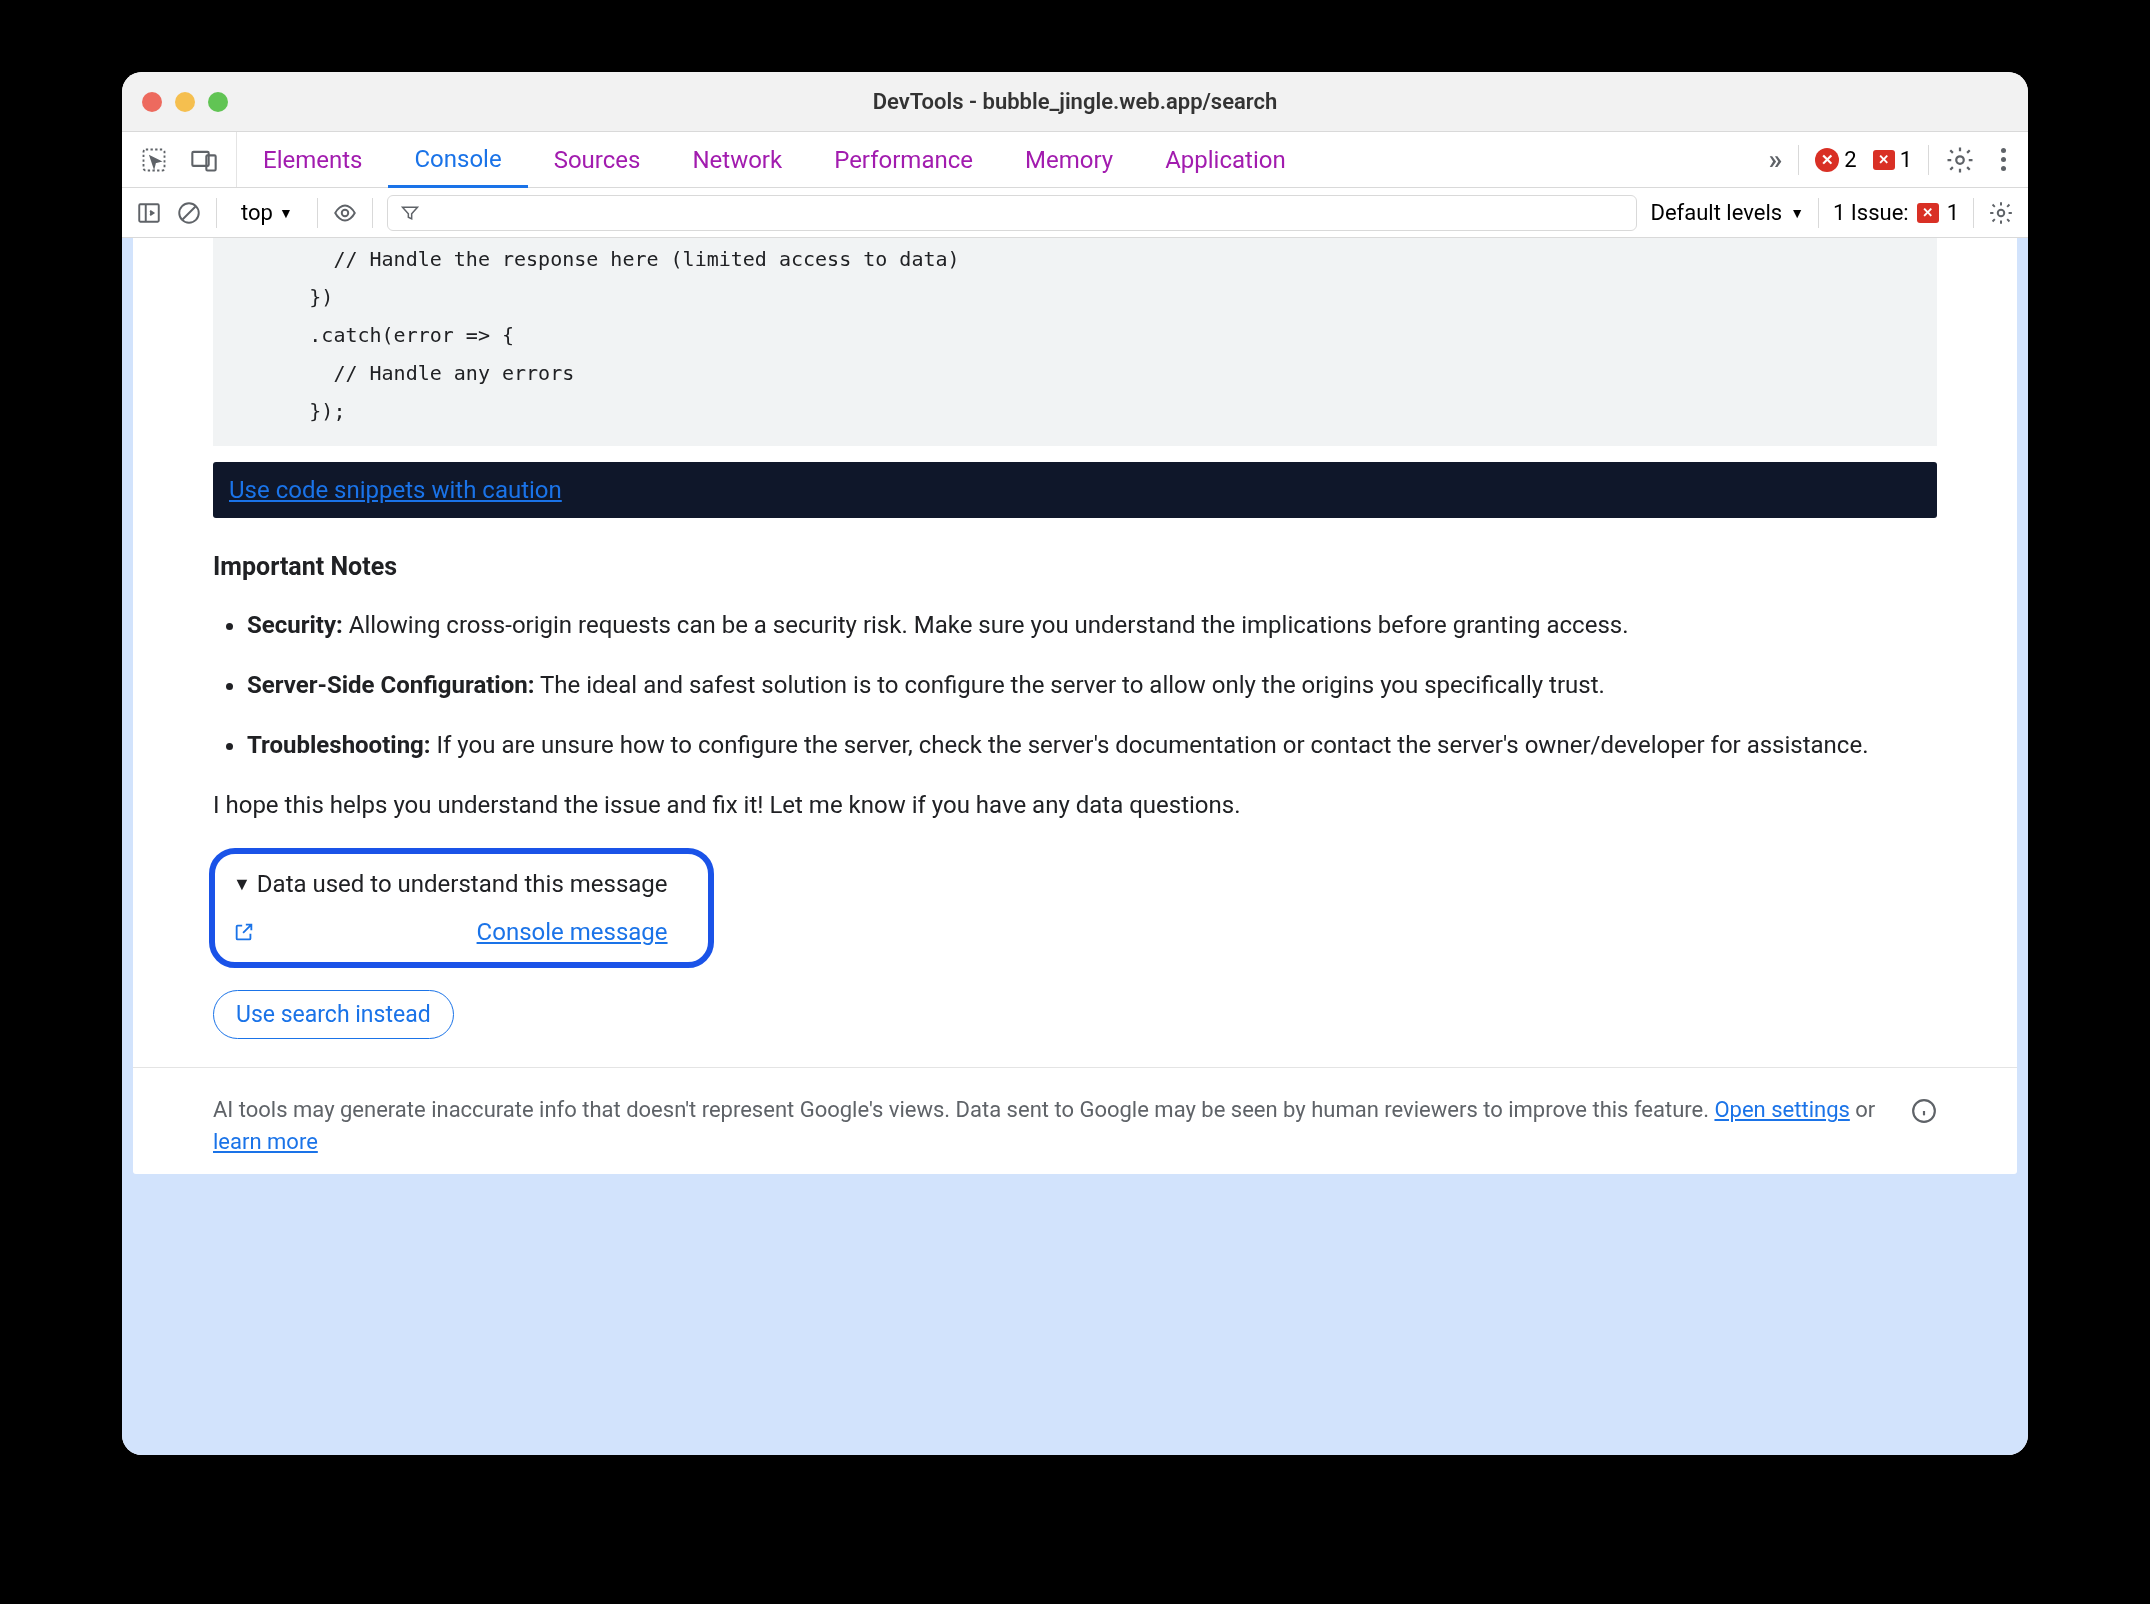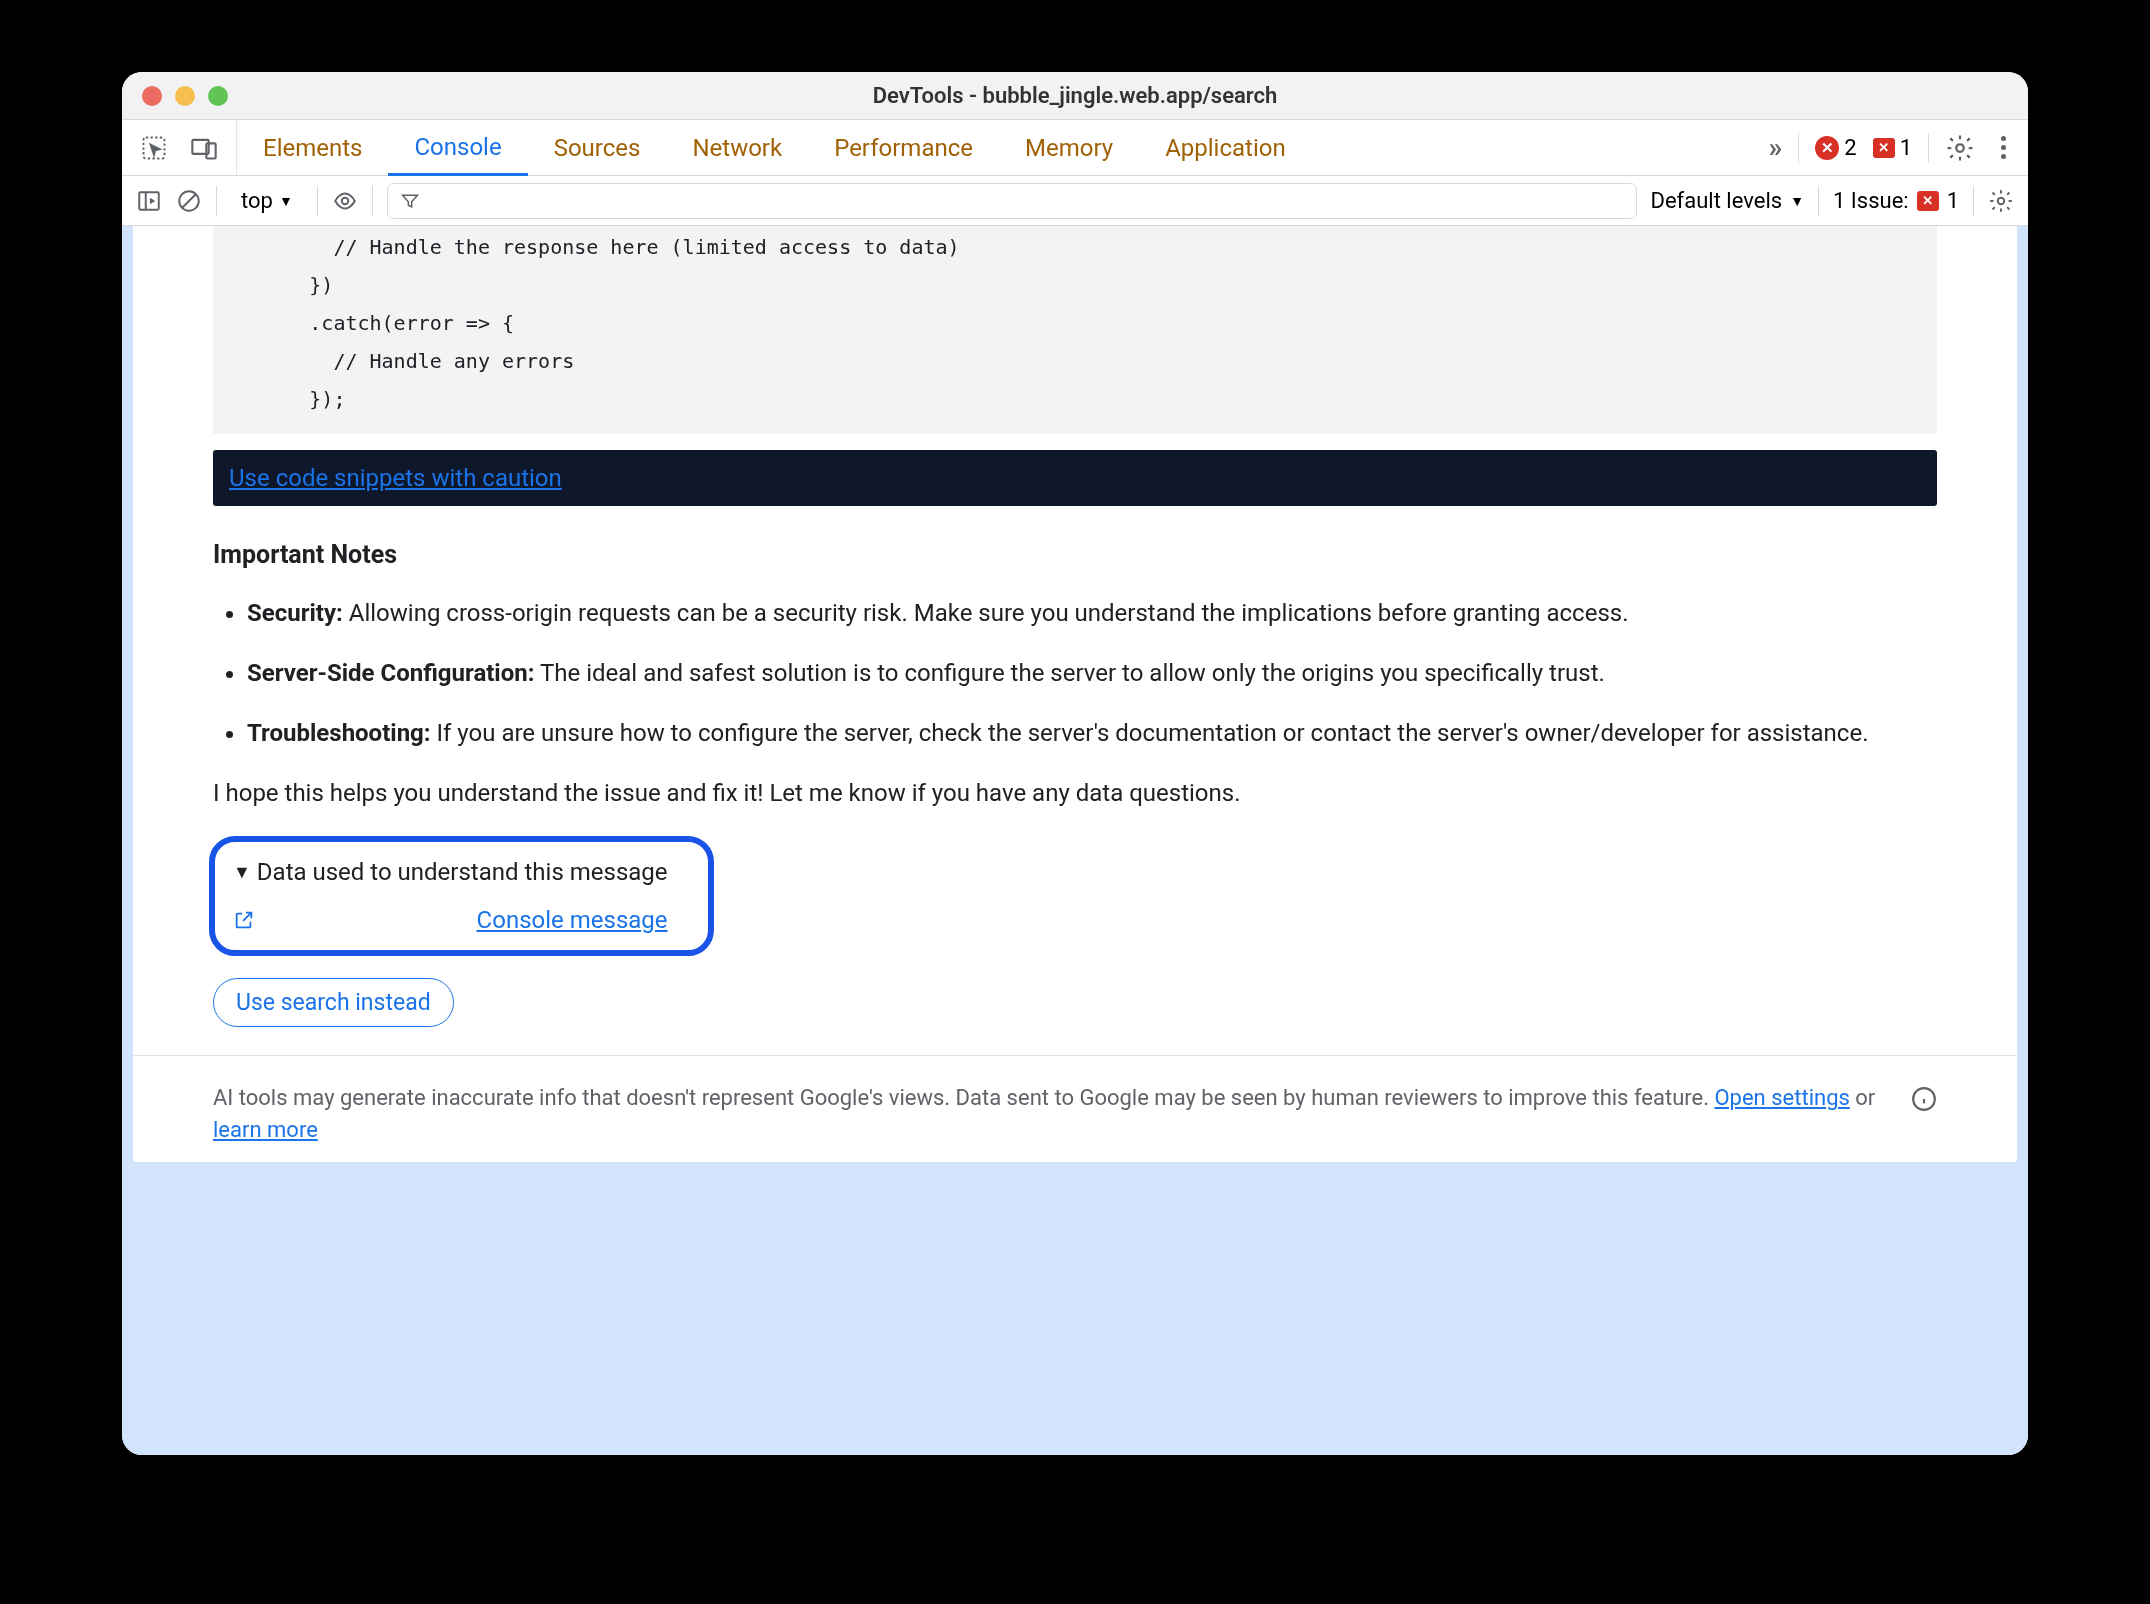--- a/index.html
+++ b/index.html
@@ -17,21 +17,21 @@
     width: 1906px;
     height: 1383px;
     background: #fff;
     border-radius: 20px;
     box-shadow: 0 20px 60px rgba(0,0,0,0.5);
     overflow: hidden;
     display: flex;
     flex-direction: column;
   }
   .titlebar {
-    height: 48px;
+    height: 60px;
     background: #f2f2f2;
     border-bottom: 1px solid #d9d9d9;
     display: flex;
     align-items: center;
     position: relative;
   }
   .traffic-lights { display: flex; gap: 13px; padding-left: 20px; }
   .dot { width: 20px; height: 20px; border-radius: 50%; }
   .dot.red { background: #ed6a5e; }
   .dot.yellow { background: #f5bf4f; }
@@ -49,21 +49,21 @@
     background: #fff;
   }
   .tabbar-left {
     display: flex; align-items: center; gap: 22px; padding: 0 18px;
     border-right: 1px solid #e4e4e4;
   }
   .icon-svg { width: 28px; height: 28px; }
   .tabs { display: flex; align-items: stretch; }
   .tab {
     display: flex; align-items: center; padding: 0 26px;
-    font-size: 24px; color: #a16207; cursor: pointer;
+    font-size: 24px; color: #a21caf; cursor: pointer;
   }
   .tab.active { color: #1a73e8; border-bottom: 3px solid #1a73e8; margin-bottom: -1px; }
   .tabbar-right { margin-left: auto; display: flex; align-items: center; gap: 16px; padding-right: 12px; }
   .badge { display: flex; align-items: center; gap: 5px; font-size: 22px; }
   .badge-circle { width: 24px; height: 24px; border-radius: 50%; display: inline-flex; align-items: center; justify-content: center; color: #fff; font-size: 15px; font-weight: bold; }
   .badge-square { width: 22px; height: 20px; border-radius: 3px; display: inline-flex; align-items: center; justify-content: center; color: #fff; font-size: 13px; font-weight: bold; }
   .divider-v { width: 1px; height: 30px; background: #d9d9d9; }
   .gear { width: 30px; height: 30px; }
   .more-dots { display: flex; flex-direction: column; gap: 4px; padding: 0 10px; }
   .more-dots span { width: 5px; height: 5px; border-radius: 50%; background: #5f6368; }

